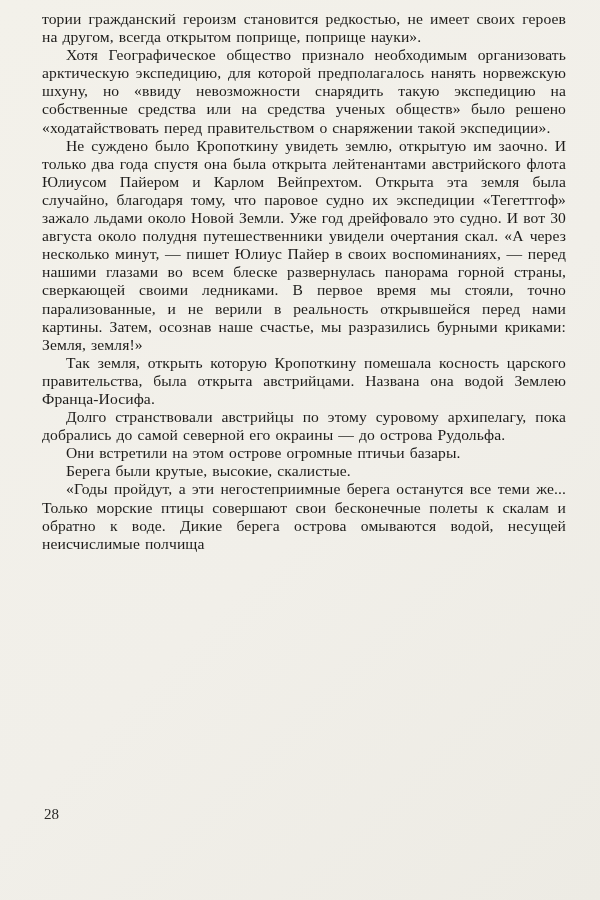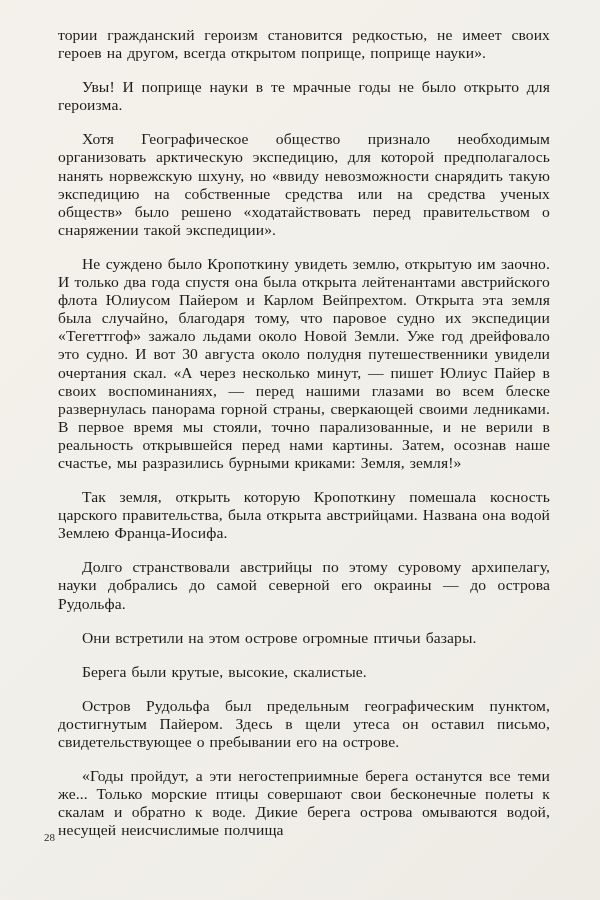--- a/index.html
+++ b/index.html
@@ -18,50 +18,48 @@
     font-family: "Liberation Serif", "DejaVu Serif", serif;
     color: #1d1c1a;
   }
   .text-block {
     position: absolute;
     top: 10px;
     left: 42px;
     right: 34px;
   }
   .para {
-    margin: 16px;
+    margin: 0;
     font-size: 15.6px;
     line-height: 18.1px;
     text-align: justify;
     text-indent: 24px;
     letter-spacing: 0.1px;
     word-spacing: 1px;
   }
   .para.continuation {
     text-indent: 0;
   }
   .page-number {
     position: absolute;
     left: 44px;
-    top: 831px;
-    font-size: 11px;
+    top: 806px;
+    font-size: 15px;
     color: #2a2927;
     font-family: Liberation Serif, serif;
   }
 </style>
 </head>
 <body>
 
 <div class="page">
   <div class="text-block">
     <p class="para continuation">тории гражданский героизм становится редкостью, не имеет своих героев на другом, всегда открытом поприще, поприще науки».</p>
-    <p class="para">Увы! И поприще науки в те мрачные годы не было открыто для героизма.</p>
     <p class="para">Хотя Географическое общество признало необходимым организовать арктическую экспедицию, для которой предполагалось нанять норвежскую шхуну, но «ввиду невозможности снарядить такую экспедицию на собственные средства или на средства ученых обществ» было решено «ходатайствовать перед правительством о снаряжении такой экспедиции».</p>
     <p class="para">Не суждено было Кропоткину увидеть землю, открытую им заочно. И только два года спустя она была открыта лейтенантами австрийского флота Юлиусом Пайером и Карлом Вейпрехтом. Открыта эта земля была случайно, благодаря тому, что паровое судно их экспедиции «Тегеттгоф» зажало льдами около Новой Земли. Уже год дрейфовало это судно. И вот 30 августа около полудня путешественники увидели очертания скал. «А через несколько минут, — пишет Юлиус Пайер в своих воспоминаниях, — перед нашими глазами во всем блеске развернулась панорама горной страны, сверкающей своими ледниками. В первое время мы стояли, точно парализованные, и не верили в реальность открывшейся перед нами картины. Затем, осознав наше счастье, мы разразились бурными криками: Земля, земля!»</p>
     <p class="para">Так земля, открыть которую Кропоткину помешала косность царского правительства, была открыта австрийцами. Названа она водой Землею Франца-Иосифа.</p>
-    <p class="para">Долго странствовали австрийцы по этому суровому архипелагу, науки добрались до самой северной его окраины — до острова Рудольфа.</p>
+    <p class="para">Долго странствовали австрийцы по этому суровому архипелагу, пока добрались до самой северной его окраины — до острова Рудольфа.</p>
     <p class="para">Они встретили на этом острове огромные птичьи базары.</p>
     <p class="para">Берега были крутые, высокие, скалистые.</p>
-    <p class="para">Остров Рудольфа был предельным географическим пунктом, достигнутым Пайером. Здесь в щели утеса он оставил письмо, свидетельствующее о пребывании его на острове.</p>
     <p class="para">«Годы пройдут, а эти негостеприимные берега останутся все теми же... Только морские птицы совершают свои бесконечные полеты к скалам и обратно к воде. Дикие берега острова омываются водой, несущей неисчислимые полчища</p>
   </div>
   <div class="page-number">28</div>
 </div>
 
 </body></html>

